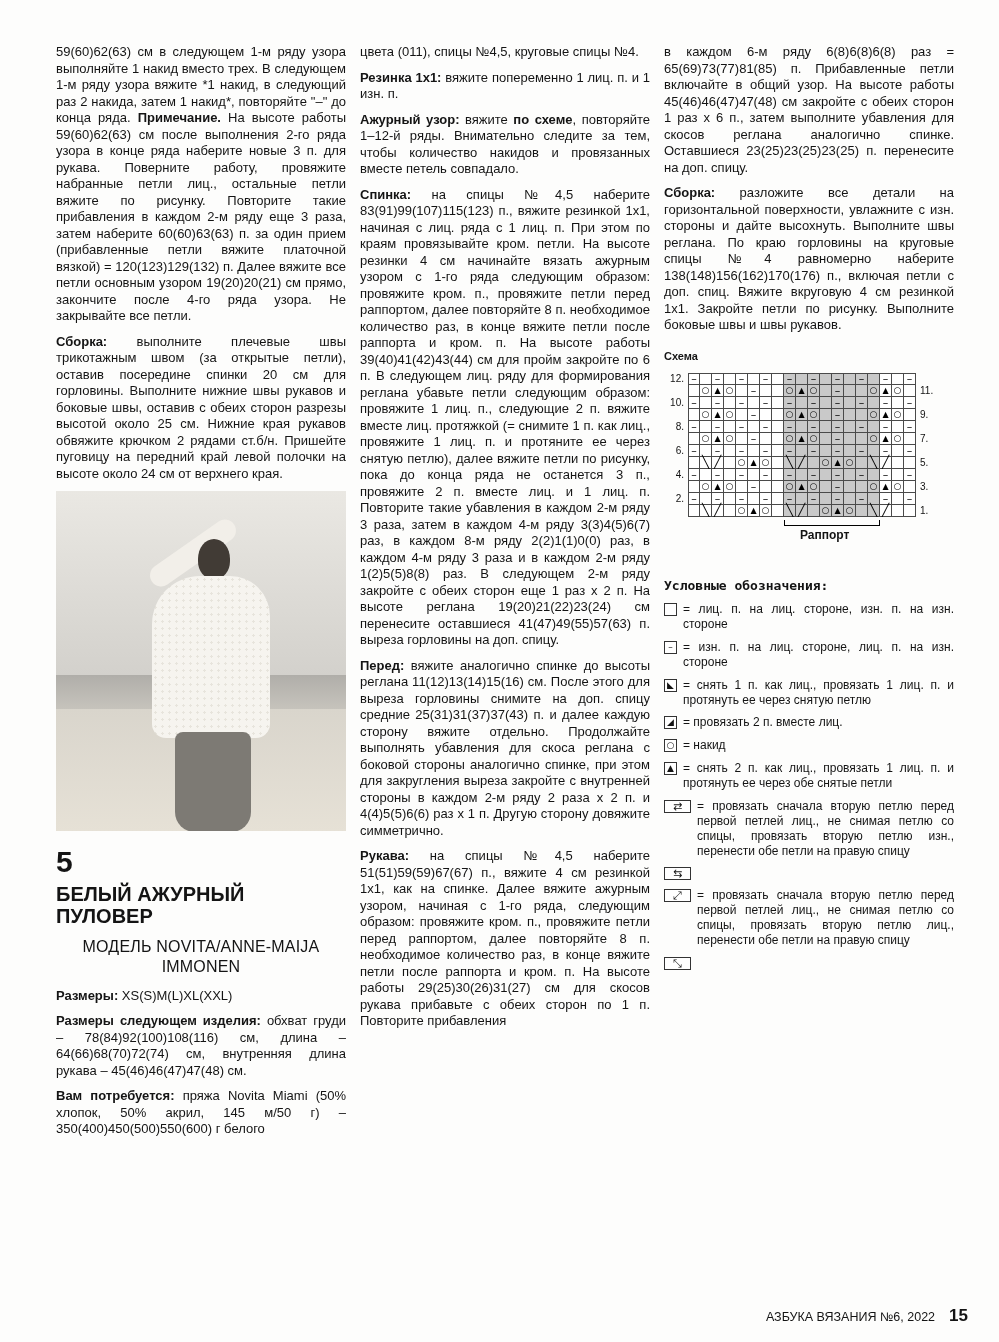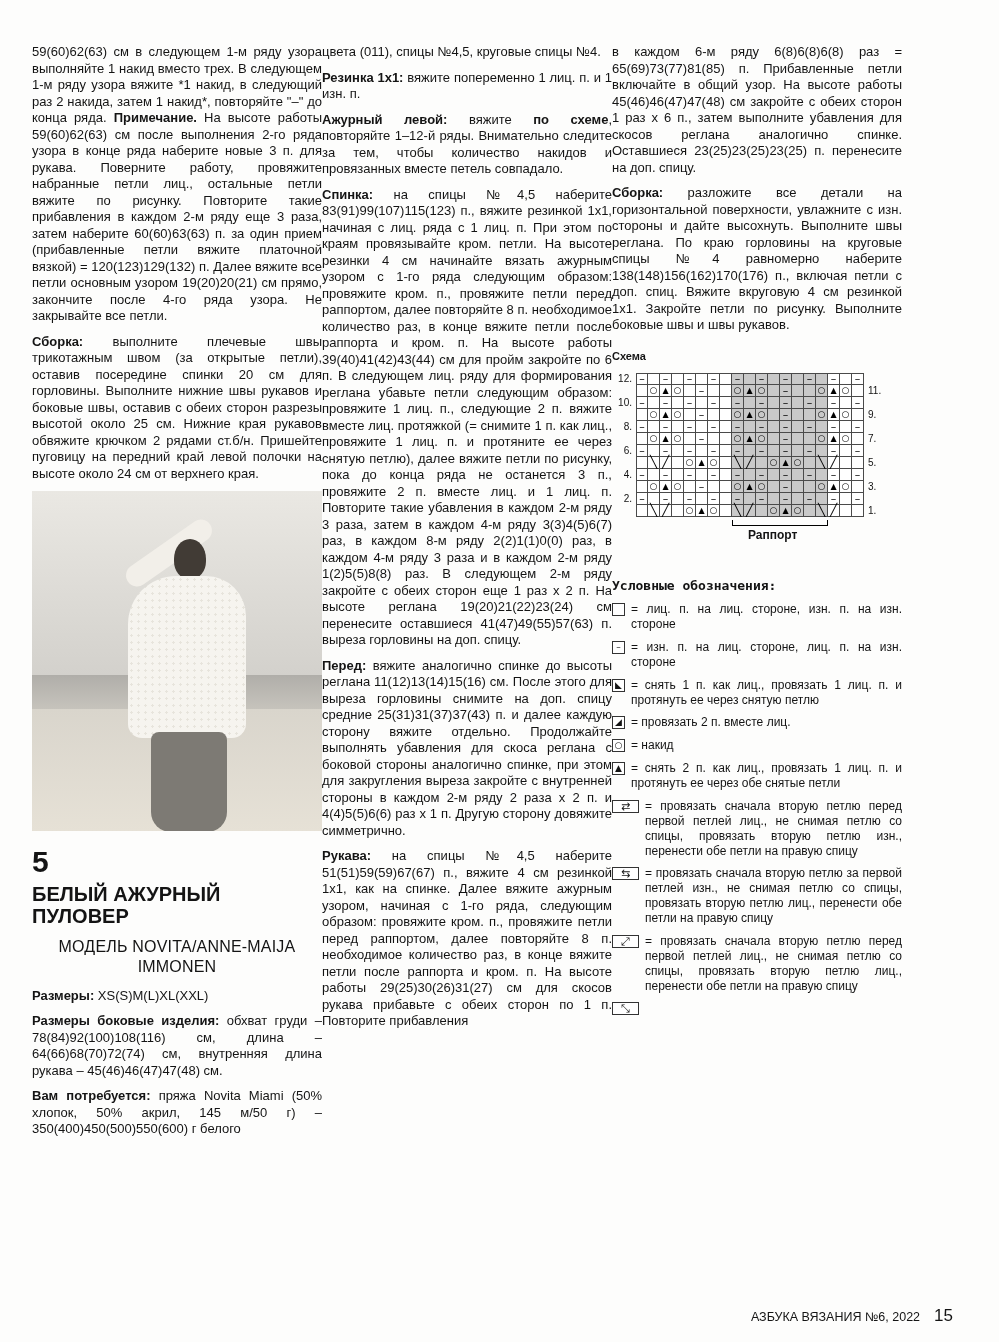--- a/index.html
+++ b/index.html
@@ -1,18 +1,18 @@
 <!DOCTYPE html>
 <html><head>
 <meta charset="utf-8">
 <style>
   *{margin:0;padding:0;box-sizing:border-box}
   html,body{background:#f3f2ef}
   body{width:999px;height:1342px;margin:0 auto;background:#fdfdfc;font-family:"Liberation Sans",sans-serif;color:#141414;position:relative;overflow:hidden}
-  .page{display:flex;padding:44px 44px 0 32px}
+  .page{display:flex;gap:14px;padding:44px 44px 0 56px}
   .col{width:290px;flex:0 0 auto;font-size:13px;line-height:1.27;text-align:justify}
   .para{margin-bottom:9px}
   .para b{font-weight:bold}
   .big-num{font-size:30px;font-weight:bold;margin:10px 0 2px;text-align:left}
   .title{font-size:20px;font-weight:bold;line-height:1.1;margin:0 0 10px;text-align:left}
   .subtitle{font-size:16px;letter-spacing:.2px;margin:0 0 10px;text-align:center}
   
   .photo{position:relative;height:340px;margin:4px 0 12px;overflow:hidden;background:#dcdad5}
   .ph-sky{position:absolute;left:0;right:0;top:0;height:54%;background:linear-gradient(#eae8e3,#d3d1cc)}
   .ph-sea{position:absolute;left:0;right:0;top:54%;height:10%;background:linear-gradient(#b0aea9,#c6c3bc)}
@@ -39,23 +39,23 @@
   .bracket{height:6px;border-left:1.5px solid #000;border-right:1.5px solid #000;border-bottom:1.5px solid #000;margin-top:3px}
   .bracket-label{font-weight:bold;font-size:12px;width:64px;text-align:left;margin-top:2px}
   
   .legend{margin-top:34px;text-align:left}
   .legend-head{font-weight:bold;font-size:13px;margin-bottom:8px;font-family:"DejaVu Sans Mono","Liberation Mono",monospace}
   .leg-item{display:flex;gap:6px;margin-bottom:8px;font-size:12px;line-height:1.24;text-align:justify}
   .leg-sym{flex:0 0 auto;width:13px;height:13px;border:1px solid #333;font-family:"DejaVu Sans",sans-serif;font-size:9px;line-height:11px;text-align:center;margin-top:1px;background:#fff}
   .leg-sym.wide{width:27px;font-size:11px}
   .leg-text{flex:1}
   
-  .footer{position:absolute;right:46px;bottom:16px;display:flex;align-items:baseline;gap:14px}
+  .footer{position:absolute;right:31px;bottom:16px;display:flex;align-items:baseline;gap:14px}
   .footer .ft{font-size:12.5px}
-  .footer .pg{font-size:17px;font-weight:normal}
+  .footer .pg{font-size:17px;font-weight:bold}
 </style>
 </head>
 <body>
 
 <div class="page">
 
   <div class="col">
     <div>
         <p class="para"><span>59(60)62(63) см в следующем 1-м ряду узора выполняйте 1 накид вместо трех. В следующем 1-м ряду узора вяжите *1 накид, в следующий раз 2 накида, затем 1 накид*, повторяйте "–" до конца ряда. </span><b>Примечание.</b><span> На высоте работы 59(60)62(63) см после выполнения 2-го ряда узора в конце ряда наберите новые 3 п. для рукава. Поверните работу, провяжите набранные петли лиц., остальные петли вяжите по рисунку. Повторите такие прибавления в каждом 2-м ряду еще 3 раза, затем наберите 60(60)63(63) п. за один прием (прибавленные петли вяжите платочной вязкой) = 120(123)129(132) п. Далее вяжите все петли основным узором 19(20)20(21) см прямо, закончите после 4-го ряда узора. Не закрывайте все петли.</span></p>
         <p class="para"><b>Сборка:</b><span> выполните плечевые швы трикотажным швом (за открытые петли), оставив посередине спинки 20 см для горловины. Выполните нижние швы рукавов и боковые швы, оставив с обеих сторон разрезы высотой около 25 см. Нижние края рукавов обвяжите крючком 2 рядами ст.б/н. Пришейте пуговицу на передний край левой полочки на высоте около 24 см от верхнего края.</span></p>
@@ -65,30 +65,30 @@
           <div class="ph-sand"></div>
           <div class="ph-arm"></div>
           <div class="ph-head"></div>
           <div class="ph-torso"></div>
           <div class="ph-skirt"></div>
         </div>
         <div class="big-num">5</div>
         <div class="title">БЕЛЫЙ АЖУРНЫЙ ПУЛОВЕР</div>
         <div class="subtitle">МОДЕЛЬ NOVITA/ANNE-MAIJA IMMONEN</div>
         <p class="para"><b>Размеры:</b><span> XS(S)M(L)XL(XXL)</span></p>
-        <p class="para"><b>Размеры боковые изделия:</b><span> обхват груди – 78(84)92(100)108(116) см, длина – 64(66)68(70)72(74) см, внутренняя длина рукава – 45(46)46(47)47(48) см.</span></p>
+        <p class="para"><b>Размеры следующем изделия:</b><span> обхват груди – 78(84)92(100)108(116) см, длина – 64(66)68(70)72(74) см, внутренняя длина рукава – 45(46)46(47)47(48) см.</span></p>
         <p class="para"><b>Вам потребуется:</b><span> пряжа Novita Miami (50% хлопок, 50% акрил, 145 м/50 г) – 350(400)450(500)550(600) г белого</span></p>
       </div>
   </div>
 
   <div class="col">
     <div>
         <p class="para"><span>цвета (011), спицы №4,5, круговые спицы №4.</span></p>
         <p class="para"><b>Резинка 1х1:</b><span> вяжите попеременно 1 лиц. п. и 1 изн. п.</span></p>
-        <p class="para"><b>Ажурный левой:</b><span> вяжите </span><b>по схеме</b><span>, повторяйте 1–12-й ряды. Внимательно следите за тем, чтобы количество накидов и провязанных вместе петель совпадало.</span></p>
+        <p class="para"><b>Ажурный узор:</b><span> вяжите </span><b>по схеме</b><span>, повторяйте 1–12-й ряды. Внимательно следите за тем, чтобы количество накидов и провязанных вместе петель совпадало.</span></p>
         <p class="para"><b>Спинка:</b><span> на спицы №4,5 наберите 83(91)99(107)115(123) п., вяжите резинкой 1х1, начиная с лиц. ряда с 1 лиц. п. При этом по краям провязывайте кром. петли. На высоте резинки 4 см начинайте вязать ажурным узором с 1-го ряда следующим образом: провяжите кром. п., провяжите петли перед раппортом, далее повторяйте 8 п. необходимое количество раз, в конце вяжите петли после раппорта и кром. п. На высоте работы 39(40)41(42)43(44) см для пройм закройте по 6 п. В следующем лиц. ряду для формирования реглана убавьте петли следующим образом: провяжите 1 лиц. п., следующие 2 п. вяжите вместе лиц. протяжкой (= снимите 1 п. как лиц., провяжите 1 лиц. п. и протяните ее через снятую петлю), далее вяжите петли по рисунку, пока до конца ряда не останется 3 п., провяжите 2 п. вместе лиц. и 1 лиц. п. Повторите такие убавления в каждом 2-м ряду 3 раза, затем в каждом 4-м ряду 3(3)4(5)6(7) раз, в каждом 8-м ряду 2(2)1(1)0(0) раз, в каждом 4-м ряду 3 раза и в каждом 2-м ряду 1(2)5(5)8(8) раз. В следующем 2-м ряду закройте с обеих сторон еще 1 раз х 2 п. На высоте реглана 19(20)21(22)23(24) см перенесите оставшиеся 41(47)49(55)57(63) п. выреза горловины на доп. спицу.</span></p>
         <p class="para"><b>Перед:</b><span> вяжите аналогично спинке до высоты реглана 11(12)13(14)15(16) см. После этого для выреза горловины снимите на доп. спицу средние 25(31)31(37)37(43) п. и далее каждую сторону вяжите отдельно. Продолжайте выполнять убавления для скоса реглана с боковой стороны аналогично спинке, при этом для закругления выреза закройте с внутренней стороны в каждом 2-м ряду 2 раза х 2 п. и 4(4)5(5)6(6) раз х 1 п. Другую сторону довяжите симметрично.</span></p>
         <p class="para"><b>Рукава:</b><span> на спицы №4,5 наберите 51(51)59(59)67(67) п., вяжите 4 см резинкой 1х1, как на спинке. Далее вяжите ажурным узором, начиная с 1-го ряда, следующим образом: провяжите кром. п., провяжите петли перед раппортом, далее повторяйте 8 п. необходимое количество раз, в конце вяжите петли после раппорта и кром. п. На высоте работы 29(25)30(26)31(27) см для скосов рукава прибавьте с обеих сторон по 1 п. Повторите прибавления</span></p>
       </div>
   </div>
 
   <div class="col">
     <div>
         <p class="para"><span>в каждом 6-м ряду 6(8)6(8)6(8) раз = 65(69)73(77)81(85) п. Прибавленные петли включайте в общий узор. На высоте работы 45(46)46(47)47(48) см закройте с обеих сторон 1 раз х 6 п., затем выполните убавления для скосов реглана аналогично спинке. Оставшиеся 23(25)23(25)23(25) п. перенесите на доп. спицу.</span></p>
         <p class="para"><b>Сборка:</b><span> разложите все детали на горизонтальной поверхности, увлажните с изн. стороны и дайте высохнуть. Выполните швы реглана. По краю горловины на круговые спицы №4 равномерно наберите 138(148)156(162)170(176) п., включая петли с доп. спиц. Вяжите вкруговую 4 см резинкой 1х1. Закройте петли по рисунку. Выполните боковые швы и швы рукавов.</span></p>
@@ -382,21 +382,20 @@
           <div class="leg-item">
             <span class="leg-sym">▲</span>
             <span class="leg-text">= снять 2 п. как лиц., провязать 1 лиц. п. и протянуть ее через обе снятые петли</span>
           </div>
           <div class="leg-item">
             <span class="leg-sym wide">⇄</span>
             <span class="leg-text">= провязать сначала вторую петлю перед первой петлей лиц., не снимая петлю со спицы, провязать вторую петлю изн., перенести обе петли на правую спицу</span>
           </div>
           <div class="leg-item">
             <span class="leg-sym wide">⇆</span>
-            <span class="leg-text">= провязать сначала вторую петлю за первой петлей изн., не снимая петлю со спицы, провязать вторую петлю лиц., перенести обе петли на правую спицу</span>
           </div>
           <div class="leg-item">
             <span class="leg-sym wide">⤢</span>
             <span class="leg-text">= провязать сначала вторую петлю перед первой петлей лиц., не снимая петлю со спицы, провязать вторую петлю лиц., перенести обе петли на правую спицу</span>
           </div>
           <div class="leg-item">
             <span class="leg-sym wide">⤡</span>
           </div>
         </div>
     </section>

